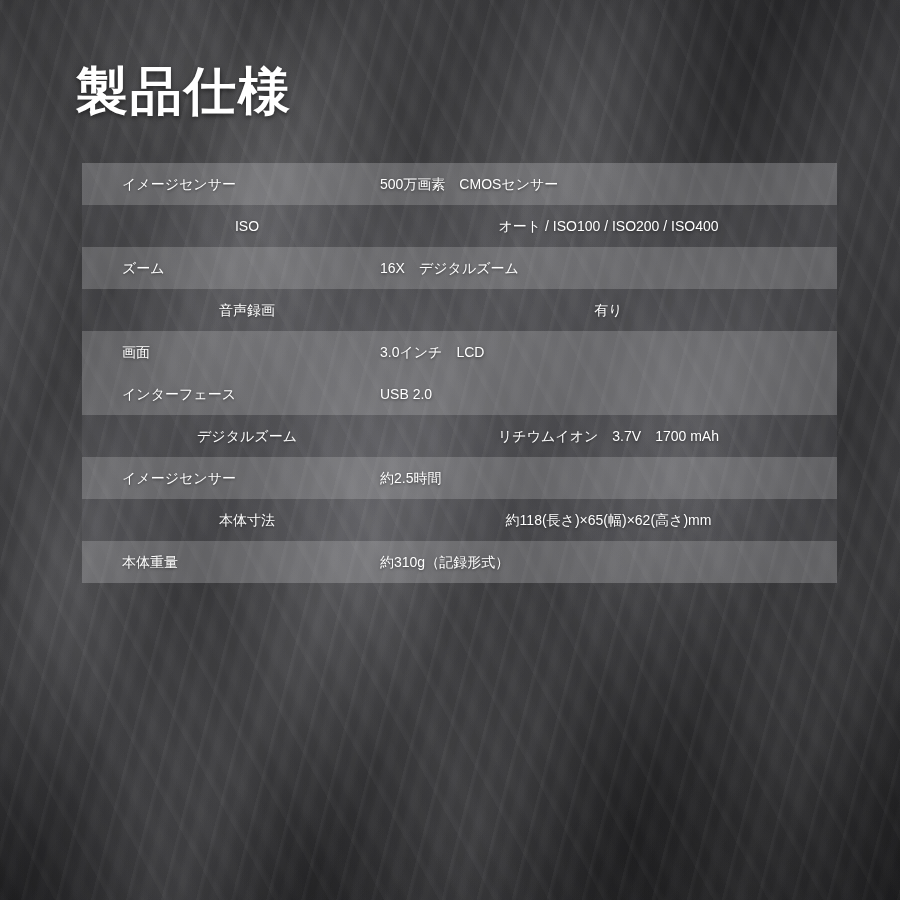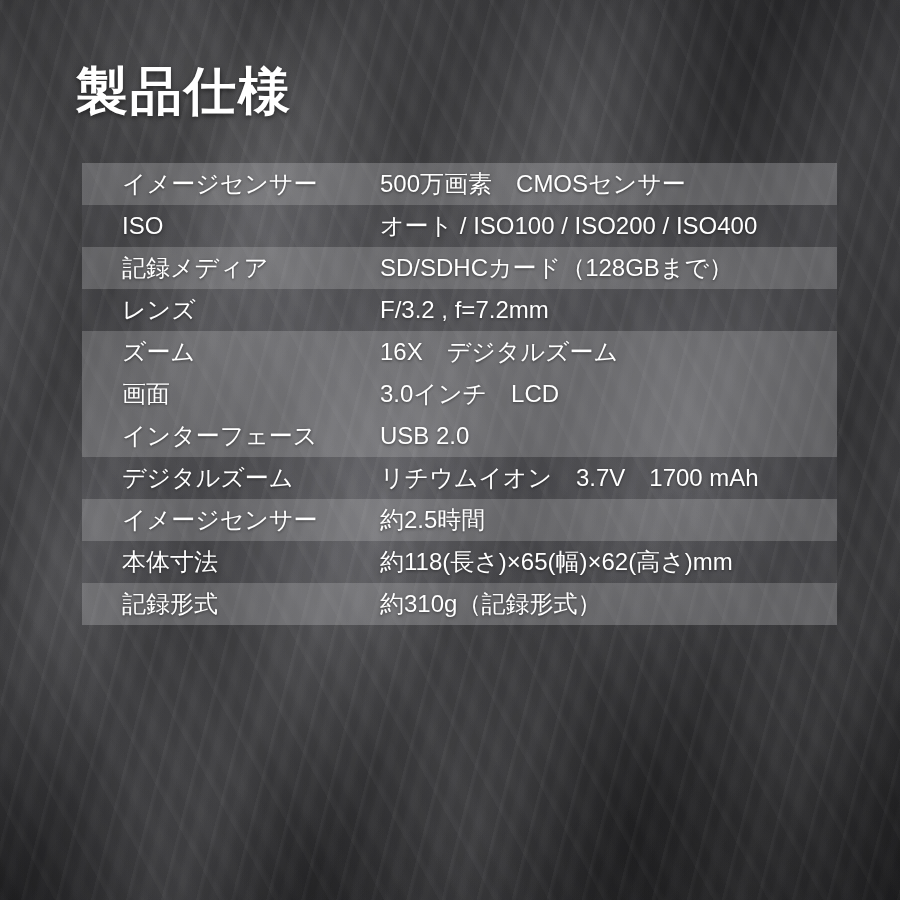--- a/index.html
+++ b/index.html
@@ -83,25 +83,26 @@
     border-collapse: collapse;
   }
   .spec-table tr {
     height: 42px;
   }
   .spec-table tr.odd {
     background: rgba(198, 199, 201, 0.30);
   }
   .spec-table tr.even {
     background: rgba(160, 161, 164, 0.10);
+    text-align: center;
   }
   .spec-table td {
     padding: 0 0 0 0;
     color: #ffffff;
-    font-size: 24px;
+    font-size: 14px;
     line-height: 42px;
     white-space: nowrap;
     text-shadow: 0 1px 3px rgba(0,0,0,0.5);
   }
   .spec-table td.label {
     width: 290px;
     padding-left: 40px;
   }
   .spec-table td.value {
     padding-left: 8px;
@@ -121,30 +122,26 @@
     <tbody>
       <tr class="odd">
         <td class="label">イメージセンサー</td>
         <td class="value">500万画素　CMOSセンサー</td>
       </tr>
       <tr class="even">
         <td class="label">ISO</td>
         <td class="value">オート / ISO100 / ISO200 / ISO400</td>
       </tr>
       <tr class="odd">
-        <td class="label">記録メディア</td>
-        <td class="value">SD/SDHCカード（128GBまで）</td>
+        <td class="label">ズーム</td>
+        <td class="value">16X　デジタルズーム</td>
       </tr>
       <tr class="even">
-        <td class="label">レンズ</td>
-        <td class="value">F/3.2 , f=7.2mm</td>
-      </tr>
-      <tr class="odd">
-        <td class="label">ズーム</td>
-        <td class="value">16X　デジタルズーム</td>
+        <td class="label">音声録画</td>
+        <td class="value">有り</td>
       </tr>
       <tr class="odd">
         <td class="label">画面</td>
         <td class="value">3.0インチ　LCD</td>
       </tr>
       <tr class="odd">
         <td class="label">インターフェース</td>
         <td class="value">USB 2.0</td>
       </tr>
       <tr class="even">
@@ -153,18 +150,18 @@
       </tr>
       <tr class="odd">
         <td class="label">イメージセンサー</td>
         <td class="value">約2.5時間</td>
       </tr>
       <tr class="even">
         <td class="label">本体寸法</td>
         <td class="value">約118(長さ)×65(幅)×62(高さ)mm</td>
       </tr>
       <tr class="odd">
-        <td class="label">記録形式</td>
+        <td class="label">本体重量</td>
         <td class="value">約310g（記録形式）</td>
       </tr>
     </tbody>
   </table>
 </div>
 
 </body></html>

